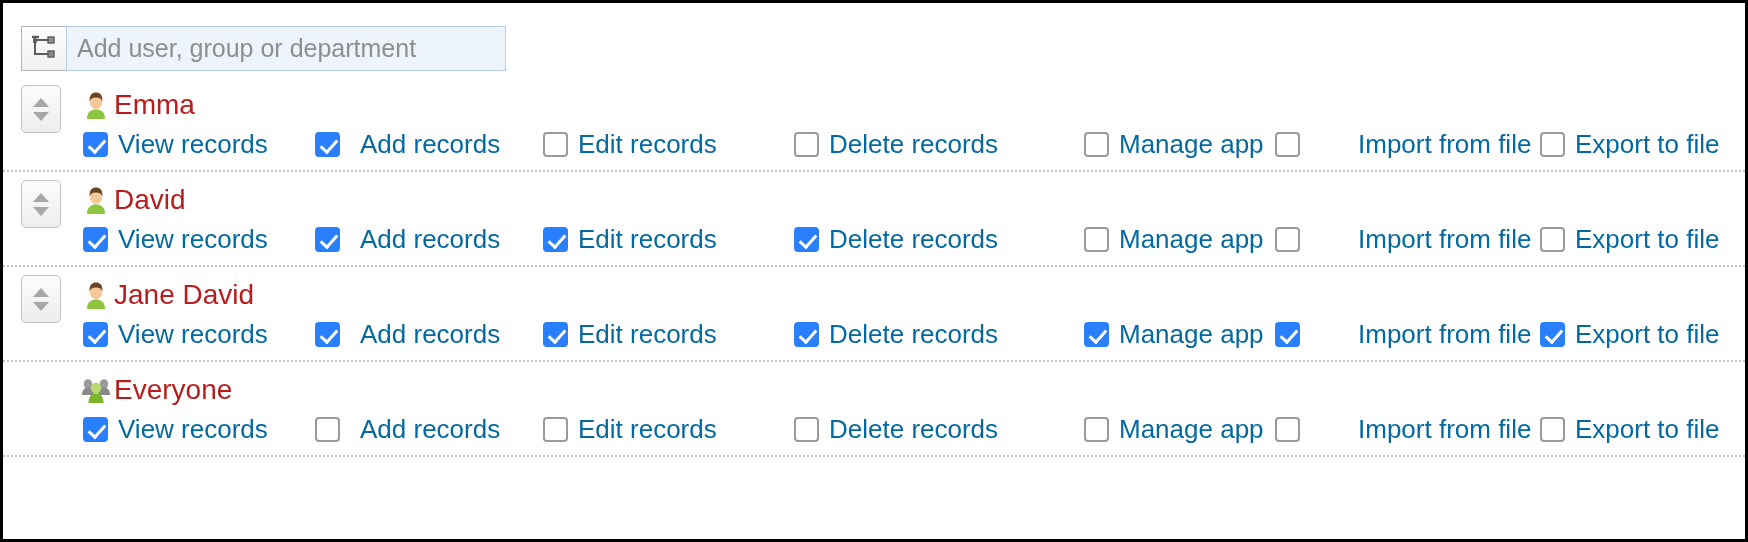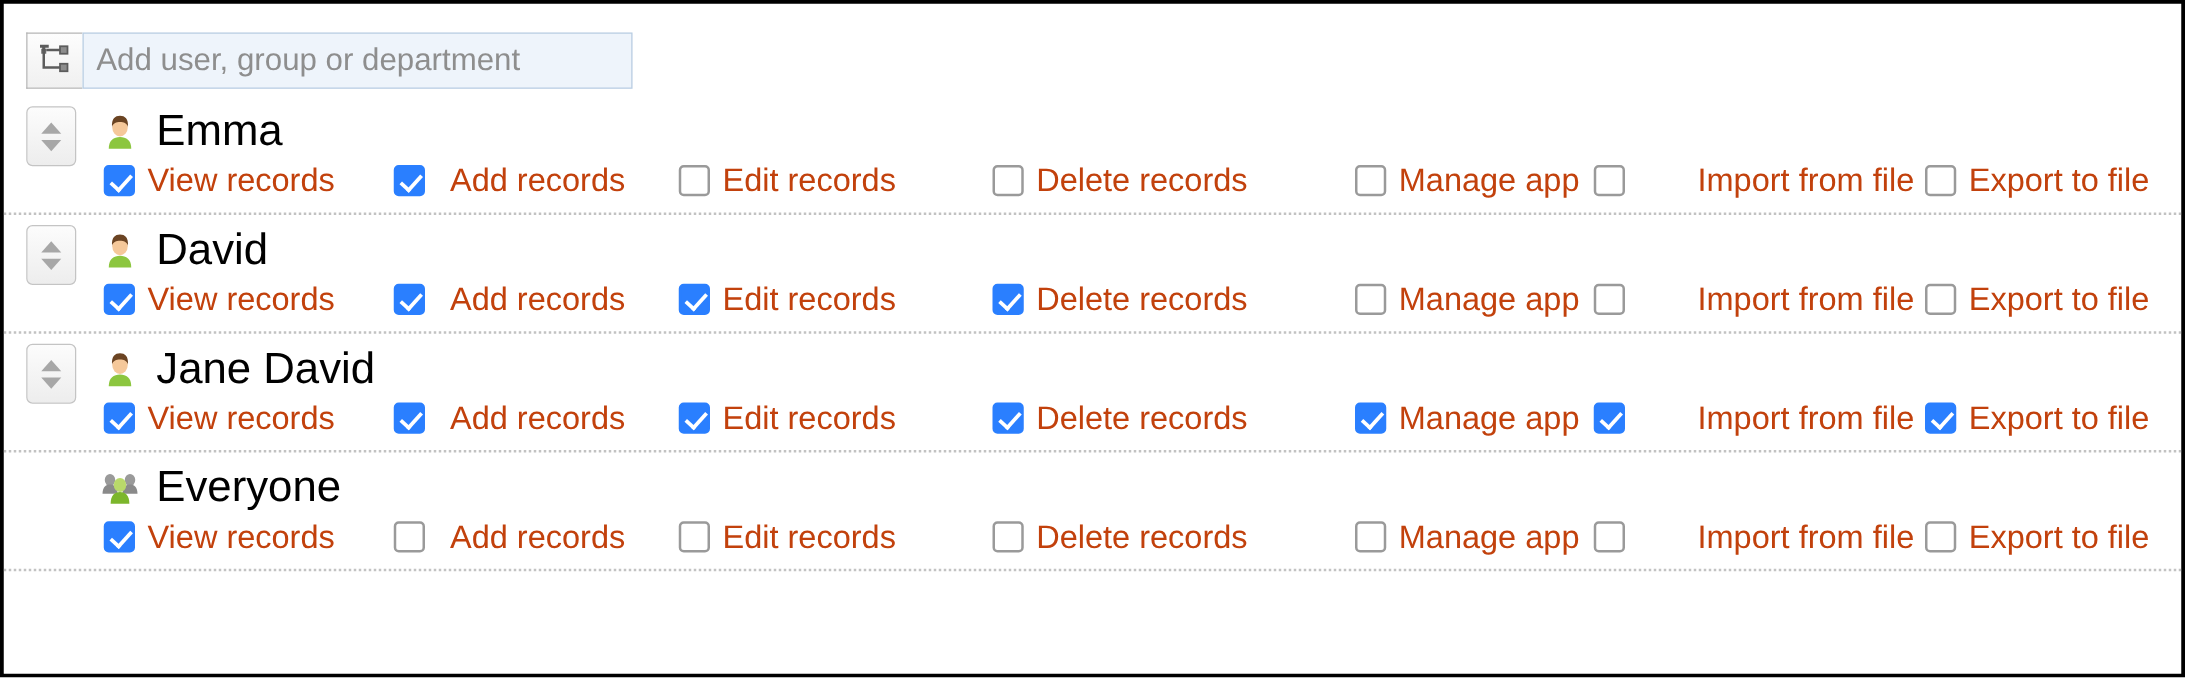--- a/index.html
+++ b/index.html
@@ -128,23 +128,23 @@
     border-top: 9px solid #a7a7a7;
   }
   .entity {
     display: flex;
     align-items: center;
     margin-left: 20px;
     height: 40px;
   }
   .avatar { width: 30px; height: 30px; flex: 0 0 auto; display:block; }
   .entity-name {
-    font-size: 35px;
-    color: #000000;
-    margin-left: 14px;
+    font-size: 28px;
+    color: #b91c1c;
+    margin-left: 3px;
     white-space: nowrap;
   }
 
   
   .cb-grid {
     display: flex;
     margin-left: 62px;
     margin-top: 2px;
     align-items: center;
   }
@@ -178,21 +178,21 @@
     content: "";
     position: absolute;
     left: 7px; top: 2px;
     width: 7px; height: 14px;
     border: solid #ffffff;
     border-width: 0 3.5px 3.5px 0;
     transform: rotate(42deg);
   }
   .cb-label {
     font-size: 26px;
-    color: #c2410c;
+    color: #0369a1;
     margin-left: 10px;
     white-space: nowrap;
   }
 </style>
 </head>
 <body>
 
 <div class="frame">
 
 

